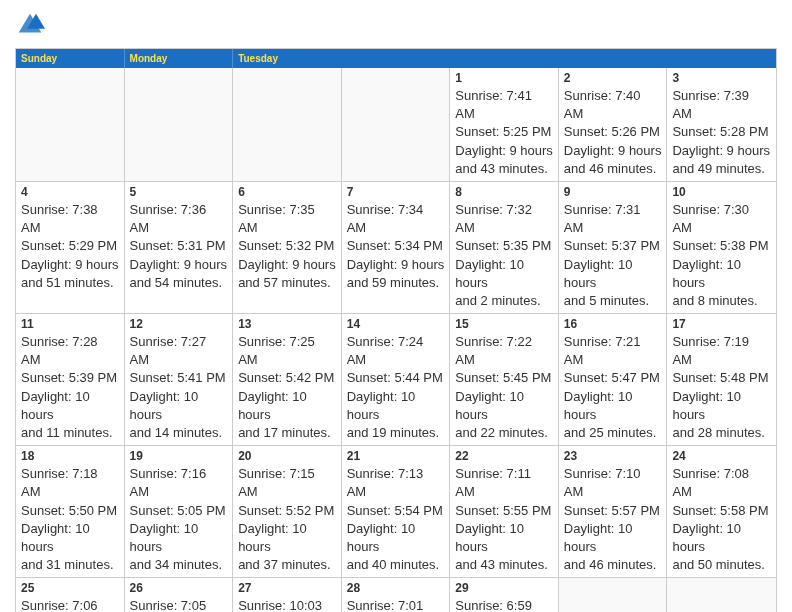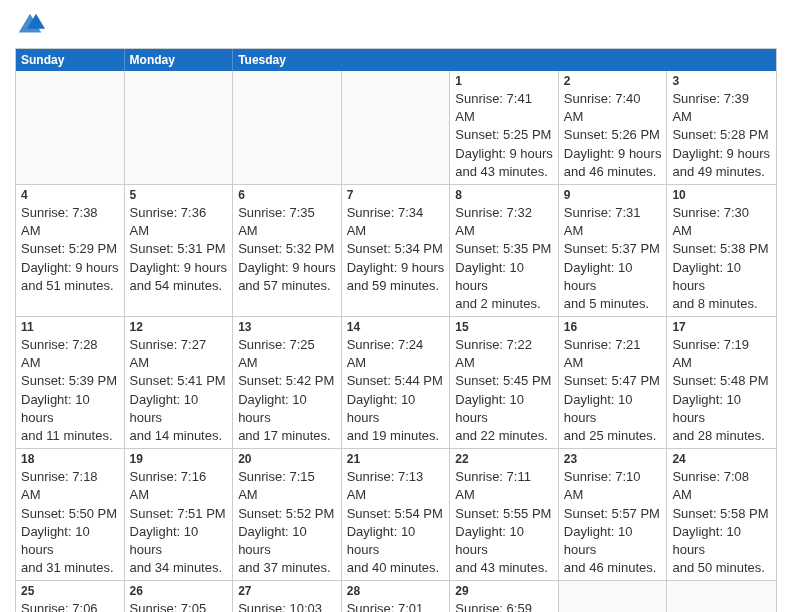--- a/index.html
+++ b/index.html
@@ -62,22 +62,22 @@
       display: flex;
       flex-direction: column;
       border: 1px solid #ccc;
     }
     .cal-header-row {
       display: grid;
       grid-template-columns: repeat(7, 1fr);
       background: #1a6fc4;
     }
     .cal-header-cell {
-      color: #ffffff;
-      font-size: 12px;
+      color: #fde047;
+      font-size: 10px;
       font-weight: bold;
       padding: 4px 5px;
       border-right: 1px solid #5090d0;
     }
     .cal-header-cell:last-child { border-right: none; }
     .cal-body {
       flex: 1;
       display: flex;
       flex-direction: column;
     }
@@ -270,21 +270,21 @@
           <div class="cal-cell">
             <div class="day-num">18</div>
             <div class="day-info" style="white-space: pre-line;">Sunrise: 7:18 AM
 Sunset: 5:50 PM
 Daylight: 10 hours
 and 31 minutes.</div>
           </div>
           <div class="cal-cell">
             <div class="day-num">19</div>
             <div class="day-info" style="white-space: pre-line;">Sunrise: 7:16 AM
-Sunset: 7:51 PM
+Sunset: 5:05 PM
 Daylight: 10 hours
 and 34 minutes.</div>
           </div>
           <div class="cal-cell">
             <div class="day-num">20</div>
             <div class="day-info" style="white-space: pre-line;">Sunrise: 7:15 AM
 Sunset: 5:52 PM
 Daylight: 10 hours
 and 37 minutes.</div>
           </div>

